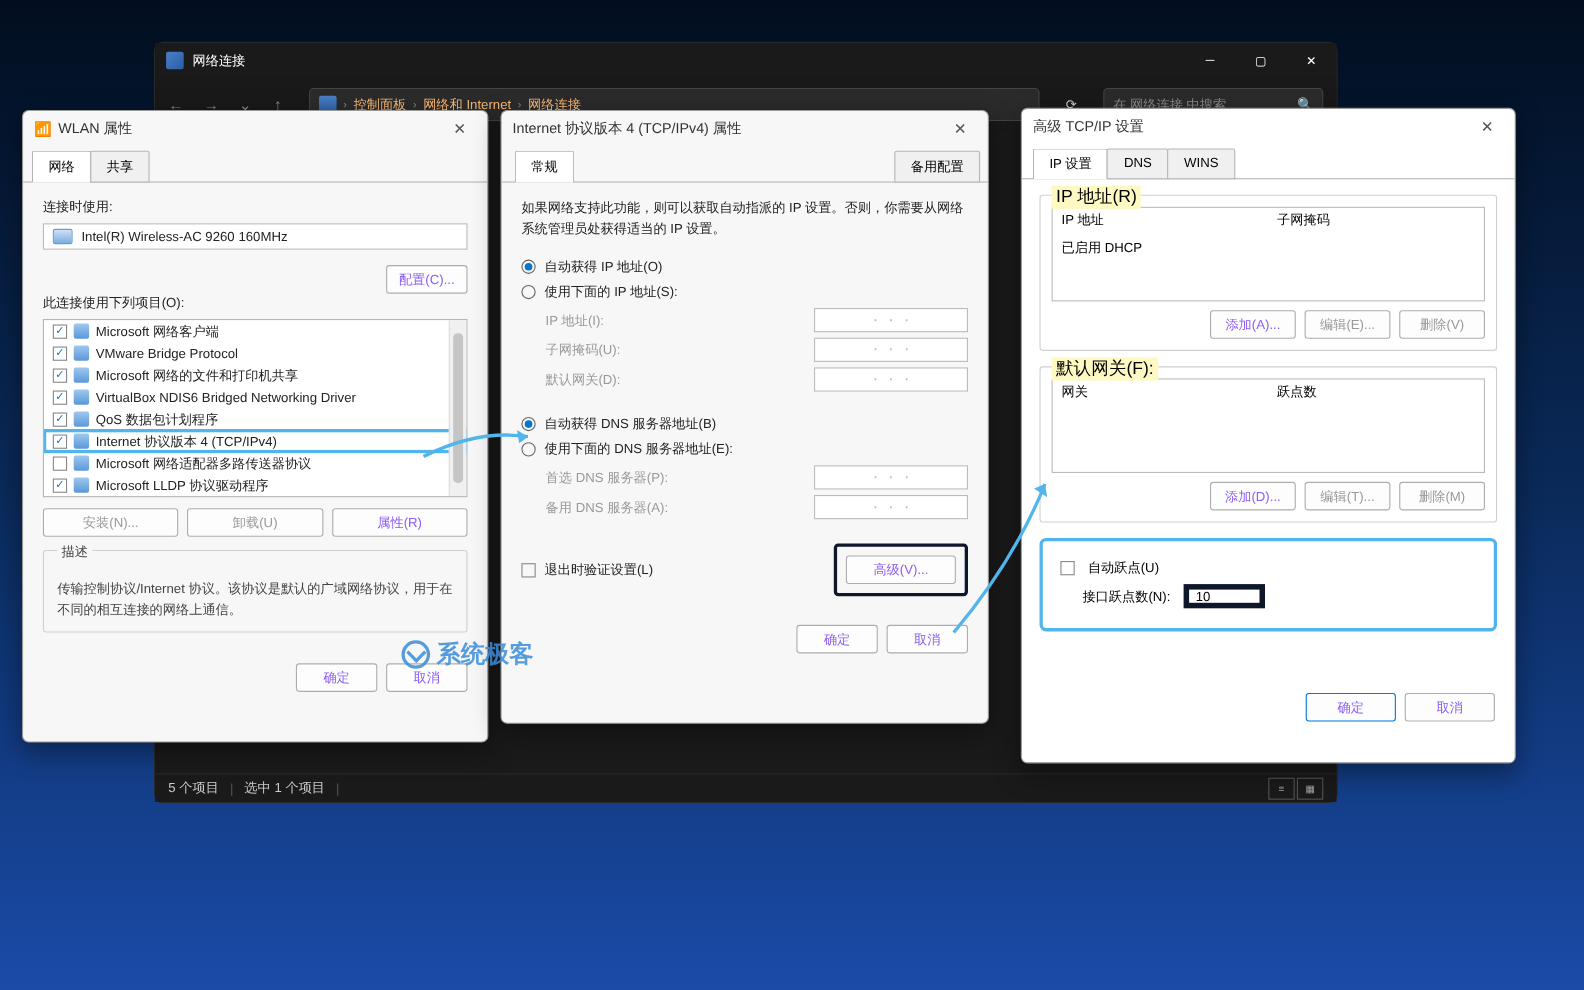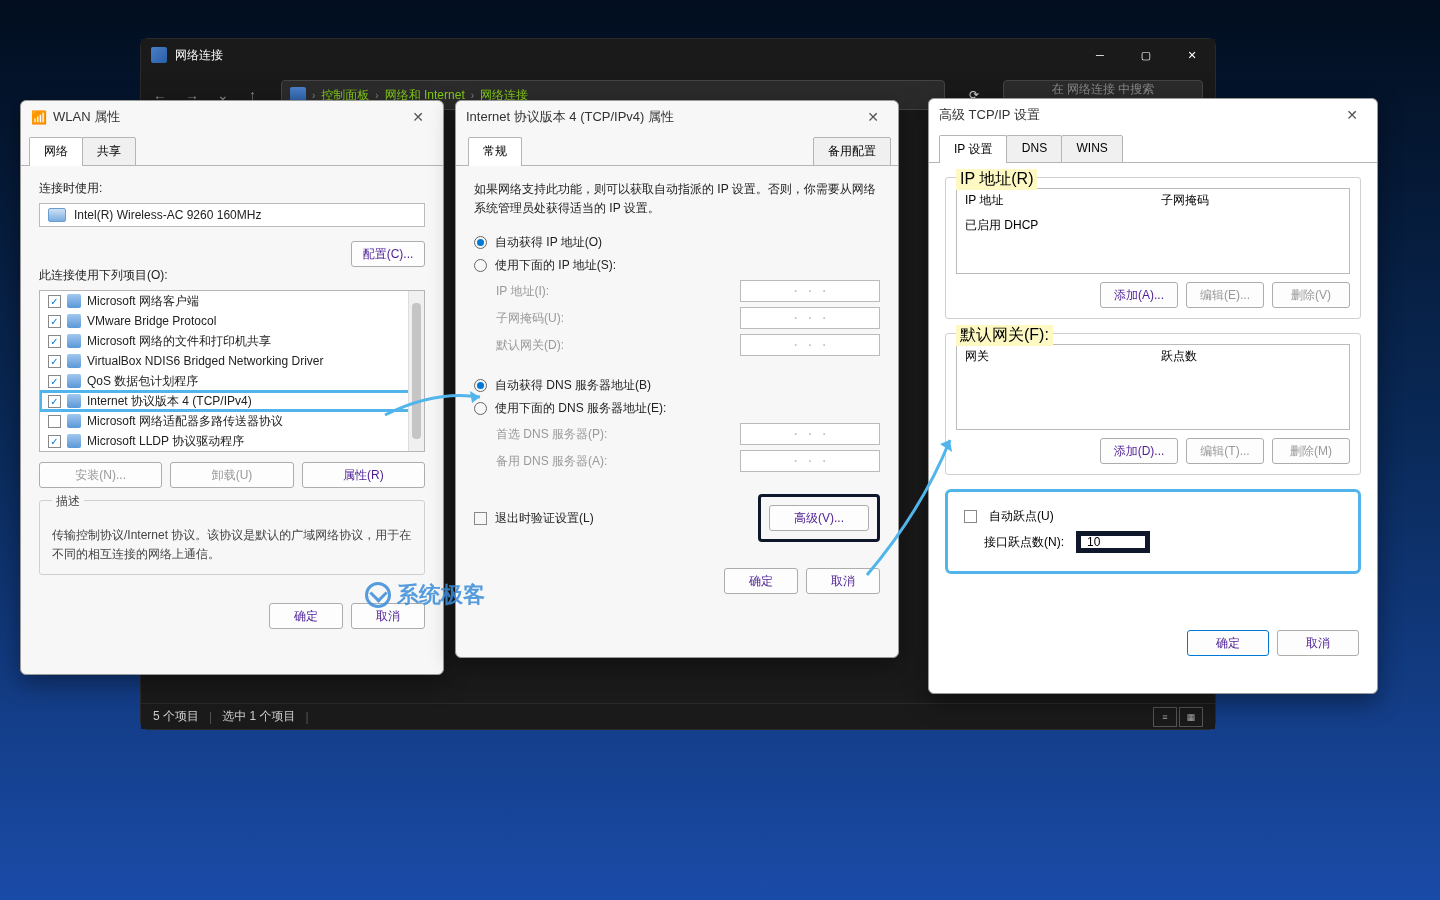--- a/index.html
+++ b/index.html
@@ -7,44 +7,44 @@
 
 .explorer { position: absolute; left: 140px; top: 38px; width: 1076px; height: 692px; background: #1a1a1a; border: 1px solid #2a2a2a; border-radius: 8px; }
 .explorer-titlebar { height: 32px; background: #1a1a1a; display: flex; align-items: center; padding-left: 10px; color: #fff; }
 .explorer-titlebar .icon { width: 16px; height: 16px; margin-right: 8px; background: linear-gradient(135deg,#4a7fc7,#2a5fa7); border-radius: 2px; }
 .win-controls { margin-left: auto; display: flex; }
 .win-btn { width: 46px; height: 32px; display: flex; align-items: center; justify-content: center; color: #fff; font-size: 11px; }
 .explorer-nav { height: 48px; background: #191919; display: flex; align-items: center; padding: 0 12px; gap: 14px; color: #ccc; }
 .nav-arrow { width: 18px; font-size: 14px; color: #888; }
 .address-bar { flex: 1; height: 30px; background: #2b2b2b; border: 1px solid #444; border-radius: 4px; display: flex; align-items: center; padding: 0 8px; gap: 6px; color: #fff; }
 .address-bar .sep { color: #888; font-size: 10px; }
-.address-part { color: #84cc16; }
+.address-part { color: #fdba74; }
 .refresh-btn { width: 30px; color: #ccc; text-align: center; }
-.search-bar { width: 200px; height: 30px; background: #2b2b2b; border: 1px solid #444; border-radius: 4px; display: flex; align-items: center; padding: 0 8px; color: #888; flex-direction: column; }
+.search-bar { width: 200px; height: 30px; background: #2b2b2b; border: 1px solid #444; border-radius: 4px; display: flex; align-items: center; padding: 0 8px; color: #888; }
 .search-bar .sicon { margin-left: auto; color: #888; }
 
 .statusbar { position: absolute; bottom: 0; left: 0; right: 0; height: 26px; background: #1a1a1a; border-top: 1px solid #2a2a2a; display: flex; align-items: center; color: #ccc; padding: 0 12px; gap: 10px; }
 .statusbar .divider { color: #555; }
 .statusbar .views { margin-left: auto; display: flex; gap: 2px; }
 .statusbar .view-btn { width: 24px; height: 20px; border: 1px solid #555; display: flex; align-items: center; justify-content: center; color: #aaa; font-size: 9px; }
 
 .dialog { position: absolute; background: #fff; border: 1px solid #999; box-shadow: 0 8px 24px rgba(0,0,0,0.4); border-radius: 6px; }
 .dialog-titlebar { height: 32px; display: flex; align-items: center; padding: 0 10px; font-size: 13px; color: #333; }
 .close-x { margin-left: auto; font-size: 14px; color: #555; width: 30px; text-align: center; }
 
 
 .dlg1 { left: 20px; top: 100px; width: 424px; height: 575px; background: #f7f7f7; }
 .tabs { display: flex; margin-top: 4px; padding: 0 8px; border-bottom: 1px solid #b5b5b5; }
 .tab { padding: 5px 14px; border: 1px solid #b5b5b5; border-bottom: none; background: #fff; margin-right: -1px; margin-bottom: -1px; border-radius: 2px 2px 0 0; font-size: 12px; }
 .tab.inactive { background: #f0f0f0; border-bottom: 1px solid #b5b5b5; }
 .dlg-body { padding: 14px 18px; font-size: 12px; color: #222; }
 .adapter-row { display: flex; align-items: center; gap: 8px; margin: 6px 0 14px; }
 .adapter-icon { width: 18px; height: 14px; background: linear-gradient(#cfe0f5,#7aaee0); border: 1px solid #6a9ed0; border-radius: 2px; }
 .button-row { display: flex; justify-content: flex-end; gap: 8px; margin-top: 8px; }
-.btn { min-width: 74px; height: 26px; border: 1px solid #adadad; background: #fdfdfd; border-radius: 3px; font-size: 12px; display: inline-flex; align-items: center; justify-content: center; color: #4c1d95; }
+.btn { min-width: 74px; height: 26px; border: 1px solid #adadad; background: #fdfdfd; border-radius: 3px; font-size: 12px; display: inline-flex; align-items: center; justify-content: center; color: #8b5cf6; }
 .btn.disabled { color: #999; }
 .btn.primary { border-color: #0078d4; }
 .listbox { border: 1px solid #b5b5b5; background: #fff; height: 162px; margin: 6px 0 10px; overflow: hidden; position: relative; }
 .listbox .scrollbar { position: absolute; right: 0; top: 0; bottom: 0; width: 16px; background: #f0f0f0; border-left: 1px solid #ddd; }
 .listbox .scrollbar .thumb { position: absolute; top: 12px; bottom: 12px; left: 3px; right: 3px; background: #c5c5c5; border-radius: 4px; }
 .list-item { display: flex; align-items: center; gap: 6px; padding: 2px 8px; height: 20px; }
 .list-item .chk { width: 13px; height: 13px; border: 1px solid #888; display: inline-flex; align-items: center; justify-content: center; font-size: 10px; color: #0078d4; }
 .list-item .proto-icon { width: 14px; height: 14px; background: linear-gradient(#a0c8ef,#5a98d8); border-radius: 2px; }
 .list-item.hl { outline: 3px solid #51b5eb; outline-offset: -2px; background: #fff; }
 .three-btns { display: flex; gap: 8px; justify-content: space-between; margin-bottom: 12px; }

